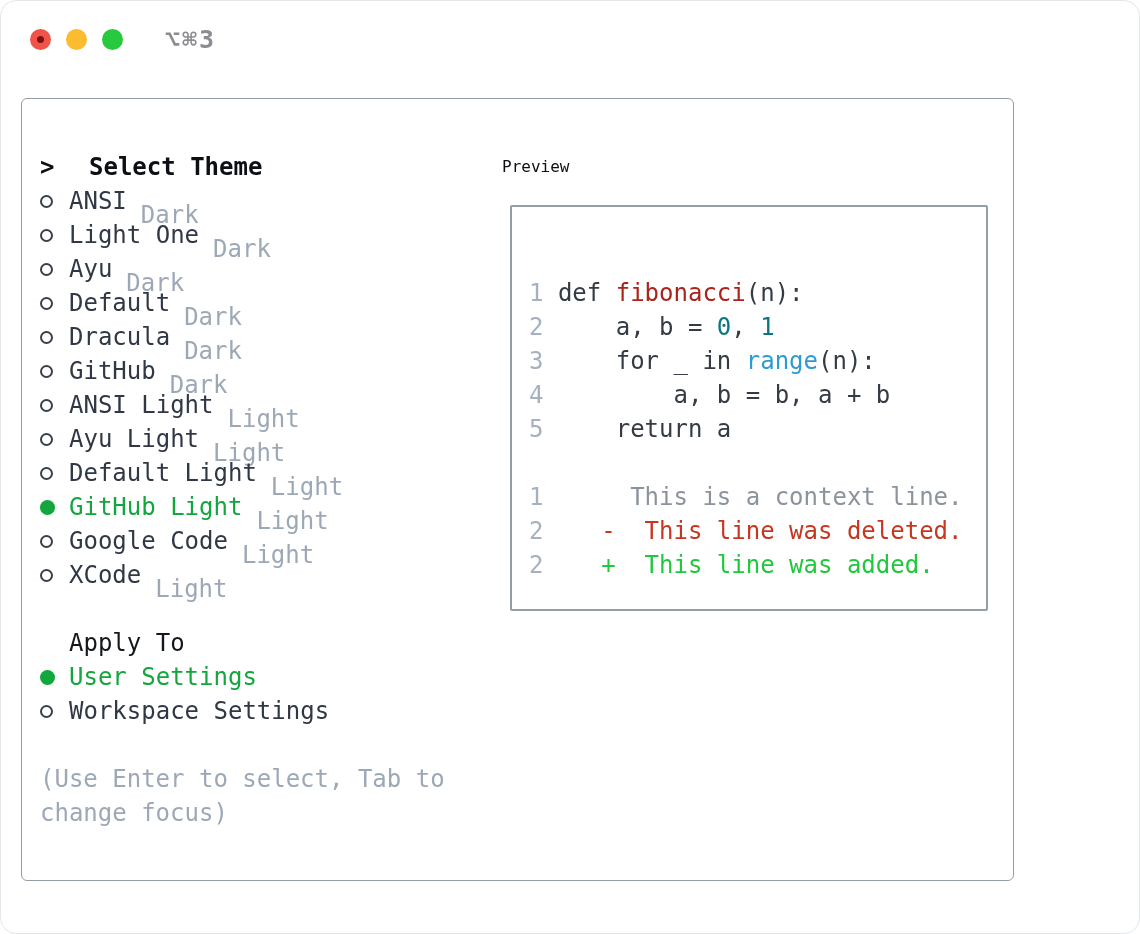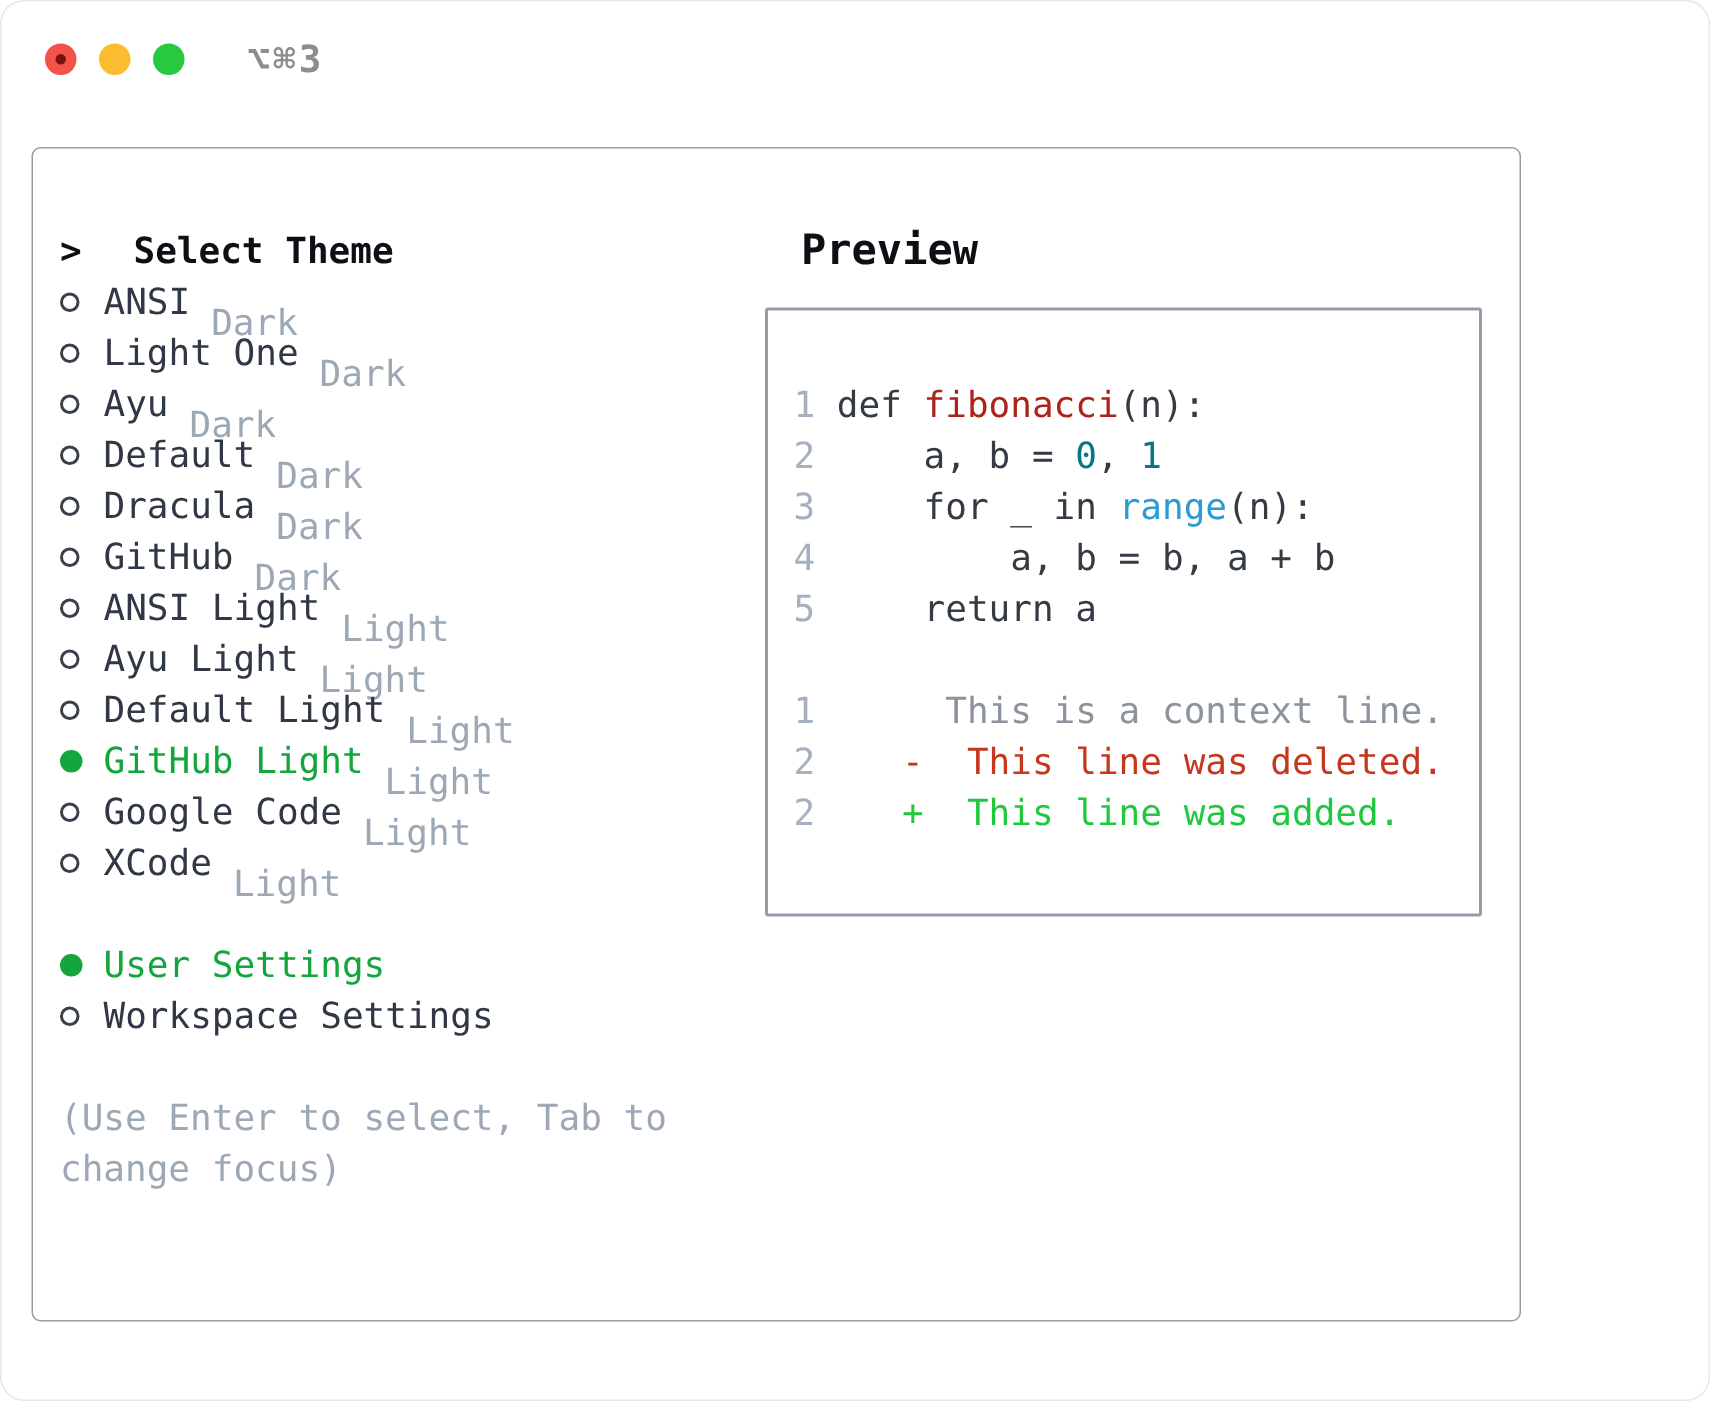--- a/index.html
+++ b/index.html
@@ -44,25 +44,25 @@
   .radio{width:13px;height:13px;border:2px solid #39404c;border-radius:50%;}
   .radio.selected{width:15px;height:15px;border:none;background:var(--accent-green);}
   .label{white-space:pre;}
   .label.selected{color:var(--accent-green);}
   .tag{color:var(--muted);margin-left:14px;white-space:pre;margin-top:28px;}
   .spacer{height:34px;}
   .apply-title{color:#14181e;}
   .hint{margin-top:34px;width:420px;line-height:34px;font-size:24px;color:var(--muted);}
   
   .right-col{position:absolute;left:480px;top:51px;}
-  .preview-title{height:34px;line-height:34px;font-size:28px;font-weight:bold;color:var(--header-text);margin-left:32px;}
+  .preview-title{height:34px;line-height:34px;font-size:16px;font-weight:normal;color:var(--header-text);}
   .preview-box{
     margin-left:8px;margin-top:21px;width:478px;height:406px;
     border:2px solid var(--border);border-radius:2px;background:#fff;
-    padding:46px 0 0 17px;overflow:hidden;
+    padding:69px 0 0 17px;overflow:hidden;
   }
   .code-line{white-space:pre;height:34px;line-height:34px;font-size:24px;}
   .lineno{color:#a6b1bf;}
 </style>
 </head>
 <body>
 
 <div class="window">
 
   <div class="titlebar">
@@ -164,20 +164,24 @@
             <span class="marker">
               <span class="radio"></span>
             </span>
             <span class="label">XCode</span>
             <span class="tag">Light</span>
           </div>
         </div>
 
       <div class="row spacer"></div>
 
+      <div class="row">
+        <span class="marker"></span>
+        <span class="apply-title">Apply To</span>
+      </div>
 
       <div id="apply-items">
           <div class="row">
             <span class="marker">
               <span class="radio selected"></span>
             </span>
             <span class="label selected">User Settings</span>
           </div>
           <div class="row">
             <span class="marker">

